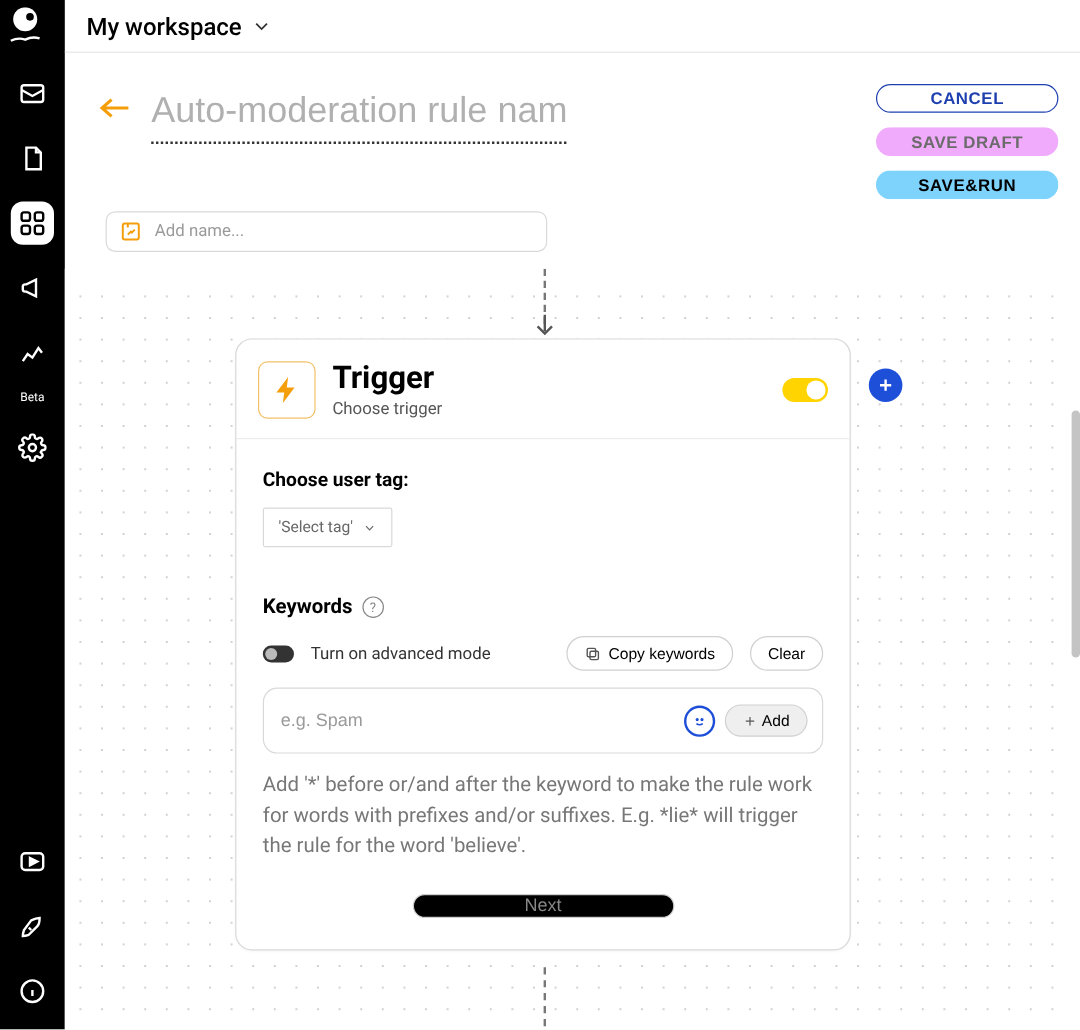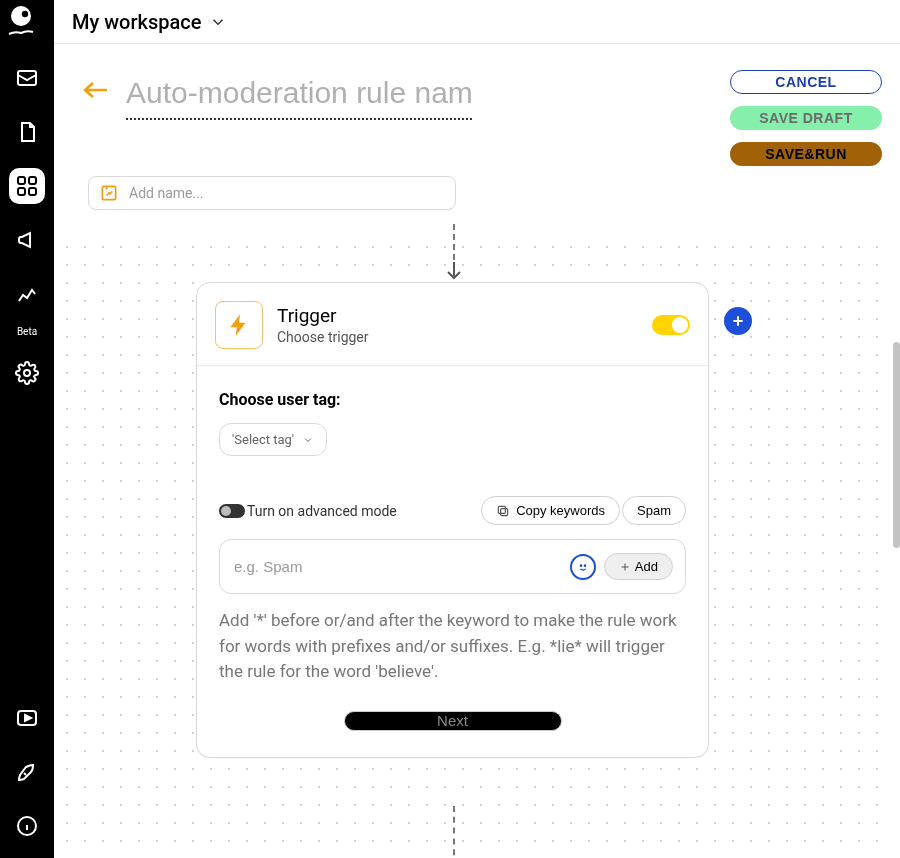--- a/index.html
+++ b/index.html
@@ -25,22 +25,22 @@
 
   
   .header-row { display:flex; padding:26px 18px 10px 28px; align-items:flex-start; gap:16px; }
   .back-arrow { width:28px; height:28px; color:#f59e0b; cursor:pointer; display:flex; align-items:center; justify-content:center; margin-top:6px; }
   .title-col { flex:0 0 auto; }
   .rule-name { border:0; border-bottom:2px dotted #333; font-size:30px; padding:6px 0 8px 0; width:346px; background:transparent; }
   .rule-name::placeholder { color:#b0b0b0; }
   .btn-col { margin-left:auto; display:flex; flex-direction:column; gap:12px; width:152px; }
   .btn { height:24px; border-radius:20px; font-size:14px; font-weight:600; letter-spacing:0.5px; cursor:pointer; border:1px solid transparent; }
   .btn-cancel { background:#fff; border:1px solid #1e40af; color:#1e40af; }
-  .btn-draft  { background:#86efac; color:#6b6b6b; cursor:default; }
-  .btn-run    { background:#a16207; color:#000; }
+  .btn-draft  { background:#f0abfc; color:#6b6b6b; cursor:default; }
+  .btn-run    { background:#7dd3fc; color:#000; }
 
   
   .note-row { padding:0 0 14px 34px; }
   .note-box { width:368px; height:34px; border:1px solid #d9d9d9; border-radius:8px; display:flex; align-items:center; padding:0 10px; gap:10px; cursor:pointer; }
   .note-placeholder { color:#9a9a9a; font-size:14px; }
 
   
   .canvas { flex:1; position:relative; background:#fff; overflow:hidden; }
   .dots-bg { position:absolute; left:0; right:11px; bottom:0; top:10px; background-image: radial-gradient(#d1d1d1 1px, transparent 1px); background-size:18px 18px; background-position: 4px 4px; }
   .scrollbar-track { position:absolute; right:0; top:10px; bottom:0; width:11px; }
@@ -50,36 +50,36 @@
   .arrow-line { position:absolute; left:399px; top:0; width:2px; height:46px; }
   .arrow-inner { width:2px; height:100%; border-left:2px dashed #777; }
   .arrow-head { position:absolute; left:390px; top:38px; }
 
   .arrow-line-bottom { position:absolute; left:399px; top:582px; width:2px; height:60px; border-left:2px dashed #777; }
 
   
   .card { position:absolute; left:142px; top:58px; width:513px; background:#fff; border:1px solid #d9d9d9; border-radius:14px; box-shadow:0 1px 2px rgba(0,0,0,.03); }
   .card-header { display:flex; align-items:center; padding:18px 18px 16px 18px; gap:14px; border-bottom:1px solid #ececec; }
   .bolt-box { width:48px; height:48px; border:1px solid #f2c168; border-radius:8px; display:flex; align-items:center; justify-content:center; background:#fff; }
-  .card-title { font-size:19px; font-weight:400; line-height:1.15; }
+  .card-title { font-size:26px; font-weight:700; line-height:1.15; }
   .card-sub { font-size:14px; color:#555; margin-top:2px; }
   .toggle-on { margin-left:auto; width:38px; height:20px; border-radius:10px; background:#ffd400; position:relative; cursor:pointer; }
   .toggle-on::after { content:''; position:absolute; right:2px; top:2px; width:16px; height:16px; border-radius:50%; background:#fff; }
   .add-circle { position:absolute; right:-44px; top:24px; width:28px; height:28px; border-radius:50%; background:#1e4fd8; color:#fff; display:flex; align-items:center; justify-content:center; cursor:pointer; }
 
   .card-body { padding:24px 22px 26px 22px; }
   .section-label { font-size:16px; font-weight:700; margin-bottom:14px; }
-  .tag-select { display:inline-flex; align-items:center; gap:8px; border:1px solid #d9d9d9; border-radius:12px; padding:8px 12px; font-size:13px; color:#666; cursor:pointer; }
+  .tag-select { display:inline-flex; align-items:center; gap:8px; border:1px solid #d9d9d9; border-radius:2px; padding:8px 12px; font-size:13px; color:#666; cursor:pointer; }
 
   .kw-section { margin-top:40px; }
   .kw-head { display:flex; align-items:center; gap:8px; margin-bottom:14px; }
   .kw-title { font-size:17px; font-weight:700; }
   .help-icon { width:18px; height:18px; border:1.5px solid #888; border-radius:50%; display:flex; align-items:center; justify-content:center; font-size:11px; color:#888; cursor:pointer; }
 
-  .kw-controls { display:flex; align-items:center; gap:2px; margin-bottom:14px; }
+  .kw-controls { display:flex; align-items:center; gap:14px; margin-bottom:14px; }
   .toggle-off { width:26px; height:14px; border-radius:8px; background:#333; position:relative; cursor:pointer; }
   .toggle-off::after { content:''; position:absolute; left:2px; top:2px; width:10px; height:10px; border-radius:50%; background:#bbb; }
   .adv-label { font-size:14px; color:#333; }
   .kw-spacer { flex:1; }
   .pill-btn { border:1px solid #d0d0d0; background:#fff; border-radius:20px; padding:6px 14px; font-size:13px; cursor:pointer; display:inline-flex; align-items:center; gap:6px; }
 
   .kw-box { border:1px solid #d9d9d9; border-radius:12px; padding:12px 12px; display:flex; align-items:center; gap:8px; }
   .kw-input { flex:1; border:0; outline:none; font-size:15px; padding:6px 2px; }
   .kw-input::placeholder { color:#9a9a9a; }
   .emoji-btn { width:26px; height:26px; border:2px solid #1d4ed8; border-radius:50%; display:flex; align-items:center; justify-content:center; cursor:pointer; }
@@ -232,33 +232,37 @@
       <div class="card-body">
         <div class="section-label">Choose user tag:</div>
         <div class="tag-select">
           <span>'Select tag'</span>
           <svg width="12" height="12" viewBox="0 0 24 24" fill="none" stroke="#666" stroke-width="2">
               <path d="M6 9l6 6 6-6"></path>
             </svg>
         </div>
 
         <div class="kw-section">
+          <div class="kw-head">
+            <span class="kw-title">Keywords</span>
+            <span class="help-icon">?</span>
+          </div>
 
           <div class="kw-controls">
             <div class="toggle-off"></div>
             <span class="adv-label">Turn on advanced mode</span>
             <div class="kw-spacer"></div>
             <button class="pill-btn">
               <svg width="14" height="14" viewBox="0 0 24 24" fill="none" stroke="#555" stroke-width="2">
                   <rect x="8" y="8" width="12" height="12" rx="2"></rect>
                   <rect x="4" y="4" width="12" height="12" rx="2"></rect>
                 </svg>
               <span>Copy keywords</span>
             </button>
-            <button class="pill-btn">Spam</button>
+            <button class="pill-btn">Clear</button>
           </div>
 
           <div class="kw-box">
             <input class="kw-input" type="text" placeholder="e.g. Spam" style="">
             <div class="emoji-btn">
               <svg width="16" height="16" viewBox="0 0 24 24" fill="none" stroke="#1d4ed8" stroke-width="2">
                   <circle cx="9" cy="10" r="1" fill="#1d4ed8"></circle>
                   <circle cx="15" cy="10" r="1" fill="#1d4ed8"></circle>
                   <path d="M8 15c1.3 1 2.7 1.5 4 1.5s2.7-.5 4-1.5"></path>
                 </svg>

